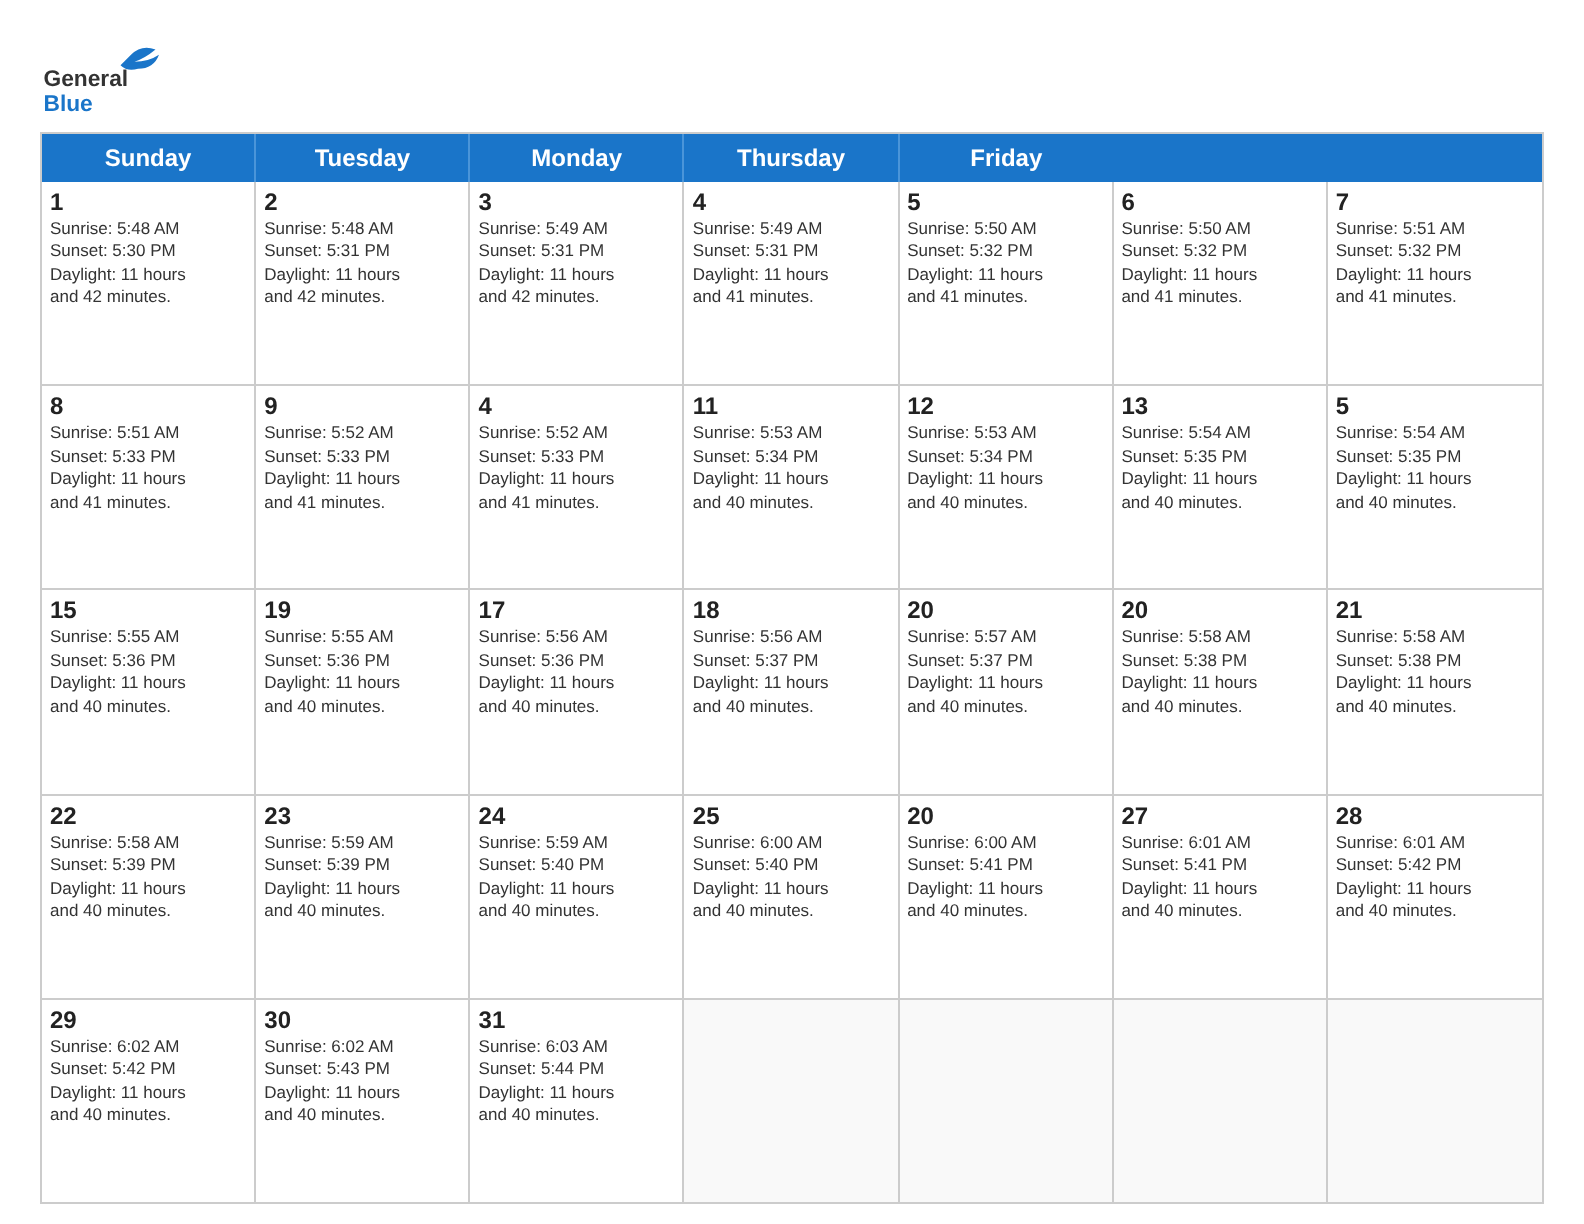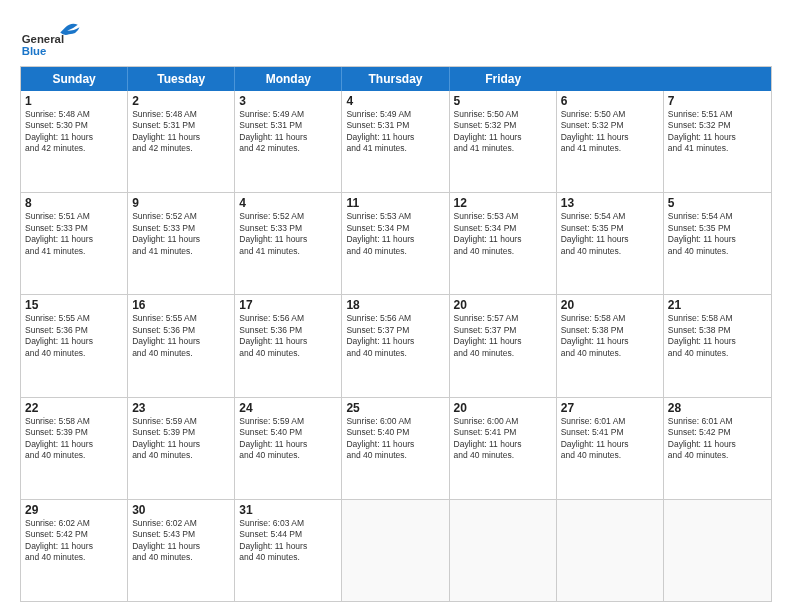--- a/index.html
+++ b/index.html
@@ -192,21 +192,21 @@
             <span class="day-num">5</span>
             <div class="day-info">Sunrise: 5:54 AM<br>Sunset: 5:35 PM<br>Daylight: 11 hours<br>and 40 minutes.</div>
           </div>
         </div>
         <div class="cal-row">
           <div class="cal-cell">
             <span class="day-num">15</span>
             <div class="day-info">Sunrise: 5:55 AM<br>Sunset: 5:36 PM<br>Daylight: 11 hours<br>and 40 minutes.</div>
           </div>
           <div class="cal-cell">
-            <span class="day-num">16</span>
+            <span class="day-num">19</span>
             <div class="day-info">Sunrise: 5:55 AM<br>Sunset: 5:36 PM<br>Daylight: 11 hours<br>and 40 minutes.</div>
           </div>
           <div class="cal-cell">
             <span class="day-num">17</span>
             <div class="day-info">Sunrise: 5:56 AM<br>Sunset: 5:36 PM<br>Daylight: 11 hours<br>and 40 minutes.</div>
           </div>
           <div class="cal-cell">
             <span class="day-num">18</span>
             <div class="day-info">Sunrise: 5:56 AM<br>Sunset: 5:37 PM<br>Daylight: 11 hours<br>and 40 minutes.</div>
           </div>

